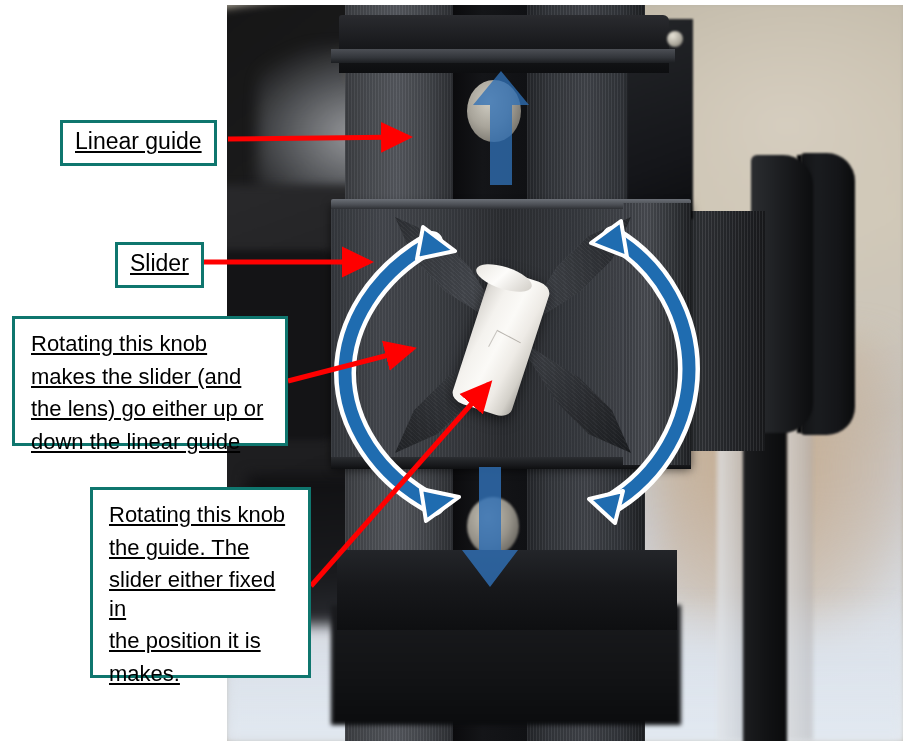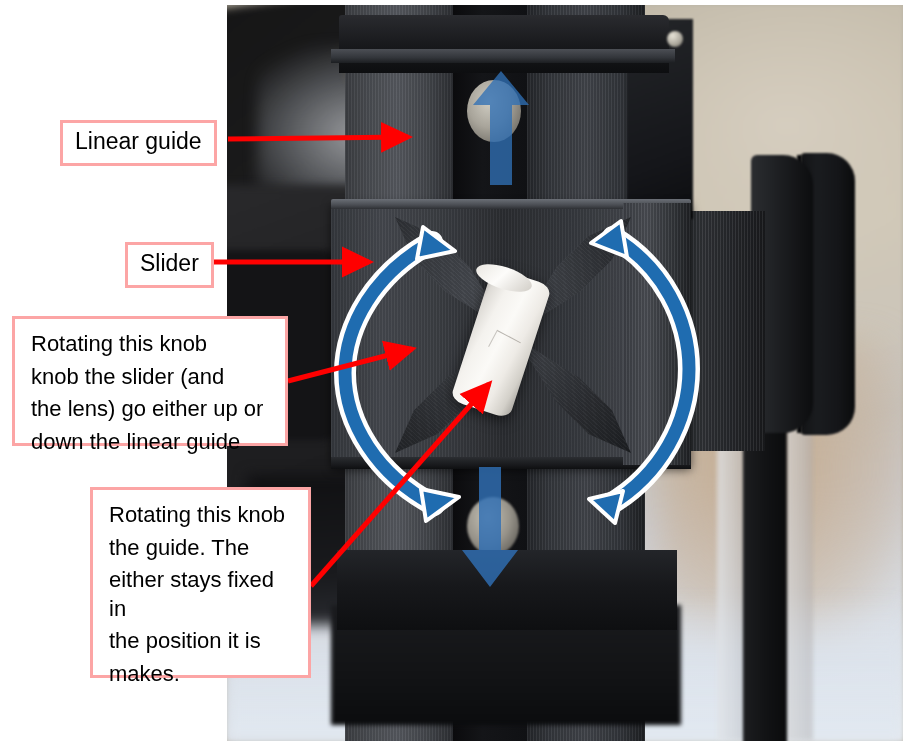--- a/index.html
+++ b/index.html
@@ -348,38 +348,39 @@
     position: absolute;
     left: 0; top: 0;
     width: 903px; height: 741px;
     overflow: visible;
     pointer-events: none;
   }
 
   .callout {
     position: absolute;
     background: #ffffff;
-    border: 3px solid #fca5a5;
+    border: 3px solid #0f766e;
     box-sizing: border-box;
     color: #000000;
     font-family: "Liberation Sans", sans-serif;
     line-height: 1.30;
+    text-decoration: underline;
   }
   .callout-label {
     padding: 4px 12px 6px 12px;
     font-size: 23px;
     white-space: nowrap;
   }
   .callout-para {
     padding: 7px 11px 8px 12px;
     font-size: 22px;
   }
 
   #callout-linear-guide { left: 60px;  top: 120px; }
-  #callout-slider       { left: 125px; top: 242px; }
+  #callout-slider       { left: 115px; top: 242px; }
   #callout-rotate-move  { left: 12px;  top: 316px; width: 276px; height: 130px; }
   #callout-rotate-lock  { left: 90px;  top: 487px; width: 221px; height: 191px; }
 
   .callout-para p { margin: 4px; }
 </style>
 </head>
 <body>
 
 <div id="page">
 
@@ -485,26 +486,26 @@
   <div id="callout-linear-guide" class="callout callout-label">
     <span>Linear guide</span>
   </div>
 
   <div id="callout-slider" class="callout callout-label">
     <span>Slider</span>
   </div>
 
   <div id="callout-rotate-move" class="callout callout-para">
     <p>Rotating this knob</p>
-    <p>knob the slider (and</p>
+    <p>makes the slider (and</p>
     <p>the lens) go either up or</p>
     <p>down the linear guide</p>
   </div>
 
   <div id="callout-rotate-lock" class="callout callout-para">
     <p>Rotating this knob</p>
     <p>the guide. The</p>
-    <p>either stays fixed in</p>
+    <p>slider either fixed in</p>
     <p>the position it is</p>
     <p>makes.</p>
   </div>
 
 </div>
 
 </body></html>

